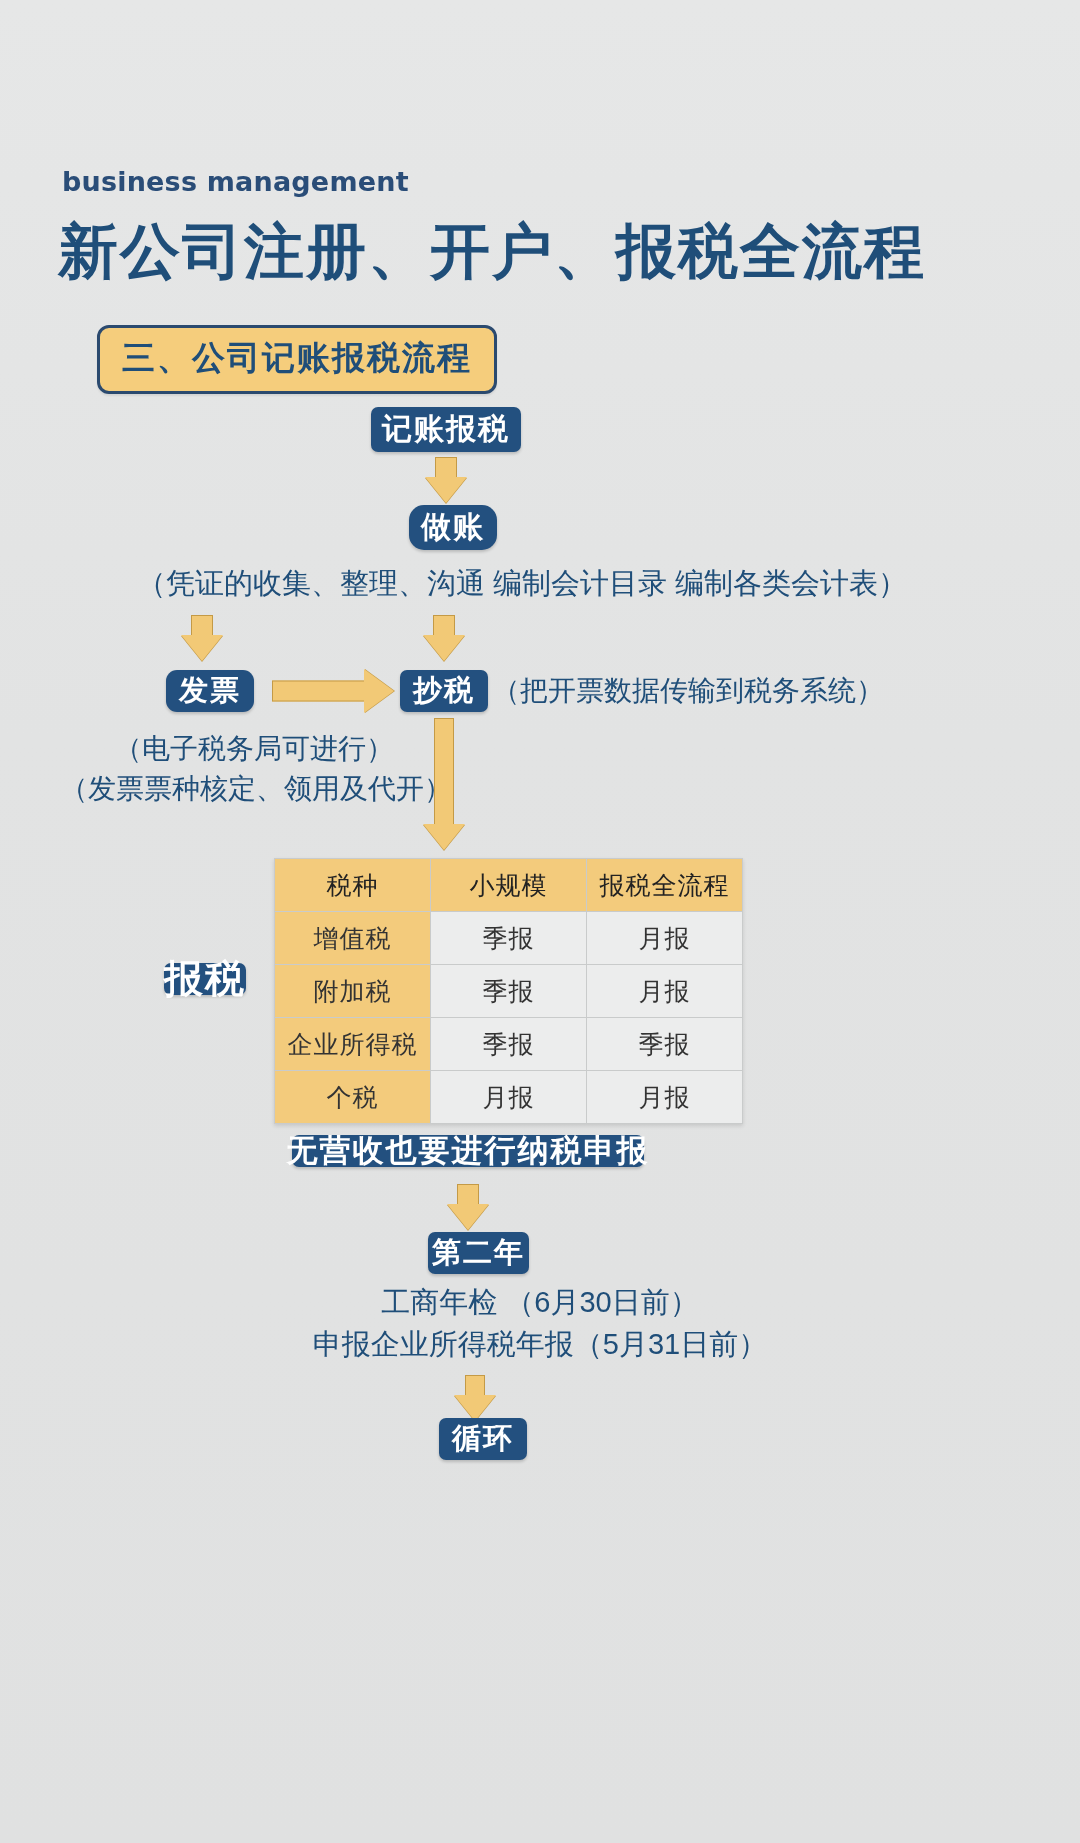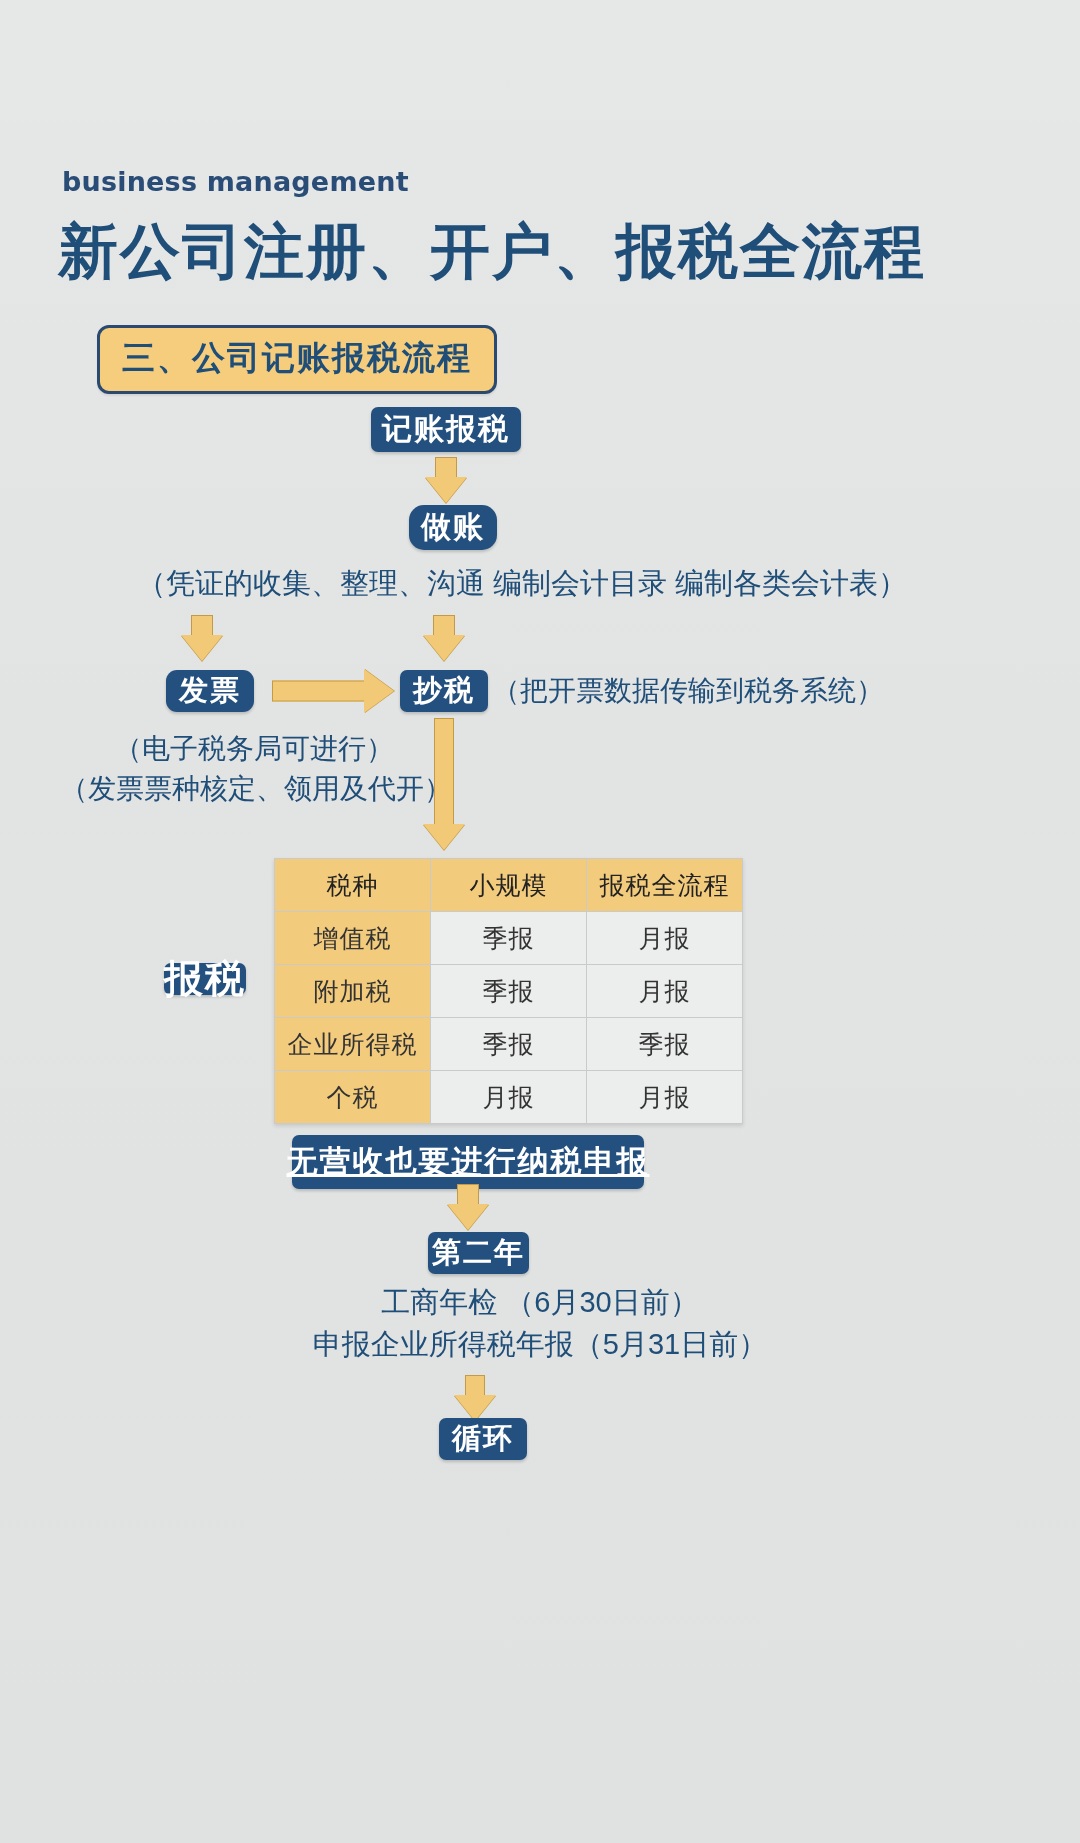--- a/index.html
+++ b/index.html
@@ -243,21 +243,21 @@
         <td>季报</td>
       </tr>
       <tr>
         <td class="col-0">个税</td>
         <td>月报</td>
         <td>月报</td>
       </tr>
     </tbody>
   </table>
 
-  <div class="node" style="left:292px; top:1135px; width:352px; height:54px; font-size:31px;text-decoration:underline;">无营收也要进行纳税申报</div>
+  <div class="node" style="left:292px; top:1135px; width:352px; height:32px; font-size:31px;">无营收也要进行纳税申报</div>
 
   <div class="arrow-down" style="left:468px; top:1184px;">
     <div class="shaft" style="width:20px; height:22px;"></div>
     <div class="head" style="top:20px;"></div>
   </div>
 
   <div class="node" style="left:428px; top:1232px; width:101px; height:42px; font-size:29px;">第二年</div>
 
   <div class="bottom-lines" style="top:1280px;text-align:center;">工商年检 （6月30日前）</div>
   <div class="bottom-lines" style="top:1322px;">申报企业所得税年报（5月31日前）</div>

